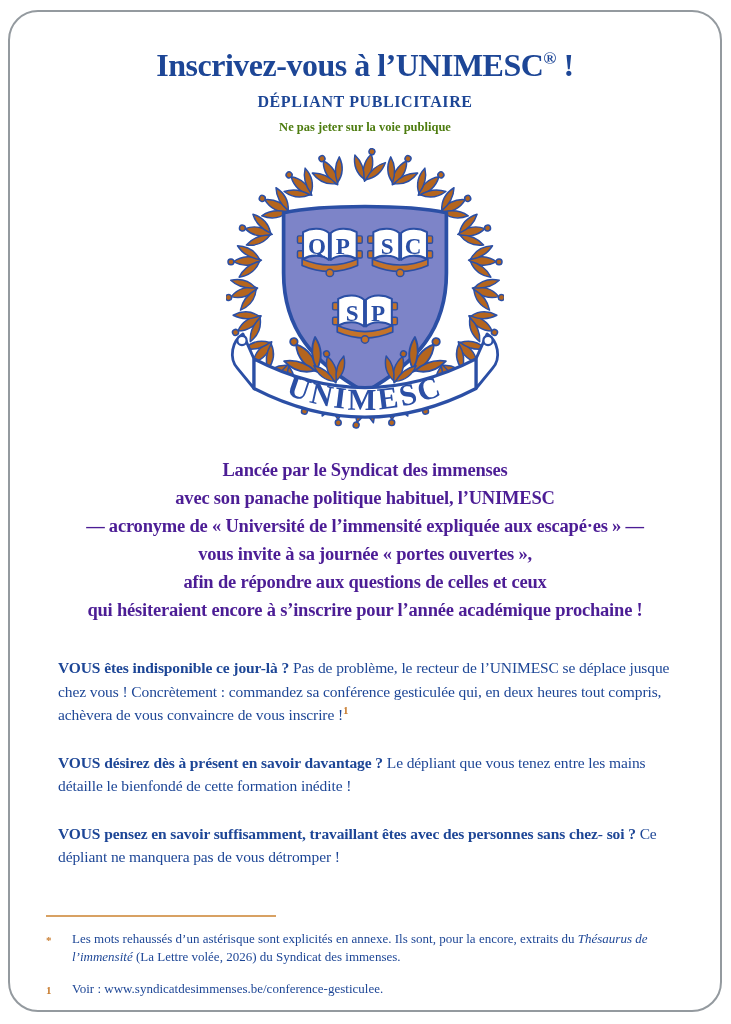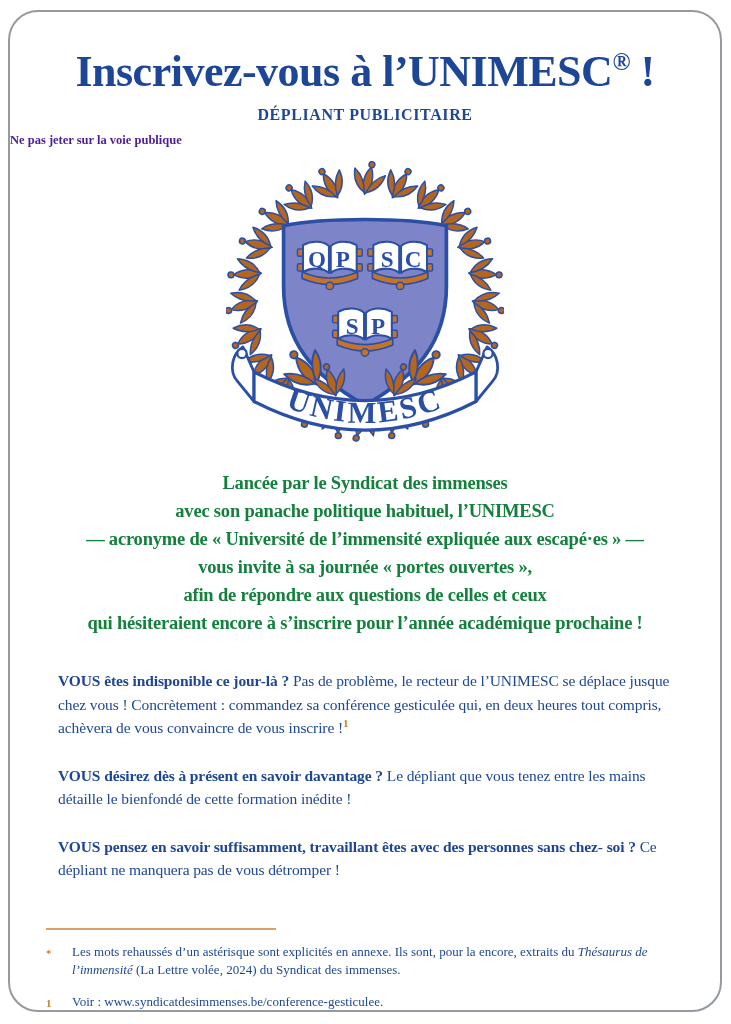--- a/index.html
+++ b/index.html
@@ -23,59 +23,59 @@
     height: 1002px;
     box-sizing: border-box;
     border: 2px solid #949a9f;
     border-radius: 30px;
     background: #ffffff;
     overflow: hidden;
   }
   .title {
     margin: 36px 20px 0;
     text-align: center;
-    font-size: 44px;
+    font-size: 32px;
     font-weight: 700;
     letter-spacing: -0.5px;
     color: #1d4696;
     line-height: 1.1;
   }
   .title .reg {
     font-size: 55%;
     vertical-align: super;
     line-height: 0;
   }
   .subtitle {
     margin-top: 10px;
     text-align: center;
     font-size: 16px;
     font-weight: 700;
     letter-spacing: 0.6px;
     color: #1d4696;
   }
   .notice {
     margin-top: 9px;
-    text-align: left;
+    text-align: center;
     font-size: 12.5px;
     font-weight: 700;
-    color: #4c1d95;
+    color: #4d7c0f;
   }
   .crest {
     margin-top: 13px;
     text-align: center;
     line-height: 0;
   }
   .intro {
     margin-top: 12px;
     text-align: center;
     font-size: 18.5px;
     font-weight: 700;
     line-height: 28px;
     letter-spacing: -0.2px;
-    color: #15803d;
+    color: #4c1d95;
     white-space: pre-line;
   }
   .paragraphs {
     margin: 32px 36px 0;
   }
   .para {
     margin: 12px;
     font-size: 15.5px;
     line-height: 23.5px;
     letter-spacing: -0.1px;
@@ -235,21 +235,21 @@
       <p class="para"><strong>VOUS désirez dès à présent en savoir davantage ?</strong><span> Le dépliant que vous tenez entre les mains détaille le bienfondé de cette formation inédite !</span></p>
 
       <p class="para"><strong>VOUS pensez en savoir suffisamment, travaillant êtes avec des personnes sans chez- soi ?</strong><span> Ce dépliant ne manquera pas de vous détromper !</span></p>
     </div>
 
     <div class="footer">
       <div class="rule"></div>
 
       <div class="footnote">
         <span class="marker">*</span>
-        <span class="fn-text"><span>Les mots rehaussés d’un astérisque sont explicités en annexe. Ils sont, pour la encore, extraits du </span><i>Thésaurus de l’immensité</i><span> (La Lettre volée, 2024) du Syndicat des immenses.</span></span>
+        <span class="fn-text"><span>Les mots rehaussés d’un astérisque sont explicités en annexe. Ils sont, pour la encore, extraits du </span><i>Thésaurus de l’immensité</i><span> (La Lettre volée, 2026) du Syndicat des immenses.</span></span>
       </div>
 
       <div class="footnote">
         <span class="marker">1</span>
         <span class="fn-text">Voir : www.syndicatdesimmenses.be/conference-gesticulee.</span>
       </div>
     </div>
 
   </div>
 </div>

